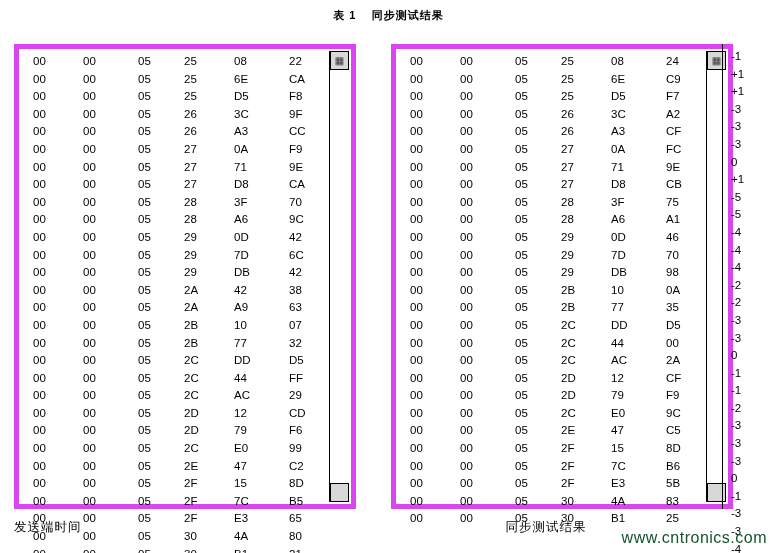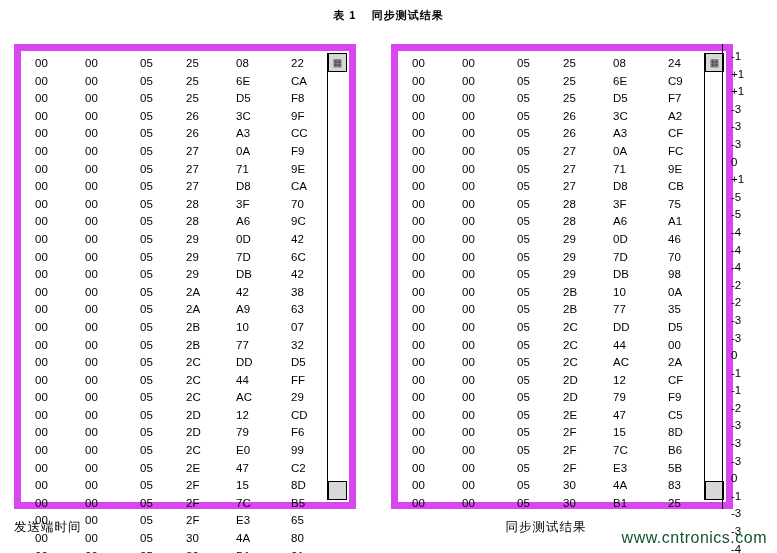--- a/index.html
+++ b/index.html
@@ -17,21 +17,21 @@
     text-align:center;
     font-family:"Liberation Sans", sans-serif;
     font-size:11px;
     font-weight:bold;
     letter-spacing:1px;
   }
   .title .tnum{letter-spacing:0;}
   .panel{
     position:absolute;
     top:44px;
-    border:7px solid #d946ef;
+    border:5px solid #d946ef;
     background:#fff;
     box-sizing:border-box;
     height:465px;
     padding-left:12px;
   }
   #panel-left{left:14px;width:342px;}
   #panel-right{left:375px;width:342px;margin-left:16px;}
 
   .rows{
     position:absolute;
@@ -195,20 +195,21 @@
       <div class="row"><span class="c c0">00</span><span class="c c1">00</span><span class="c c2">05</span><span class="c c3">29</span><span class="c c4">0D</span><span class="c c5">46</span></div>
       <div class="row"><span class="c c0">00</span><span class="c c1">00</span><span class="c c2">05</span><span class="c c3">29</span><span class="c c4">7D</span><span class="c c5">70</span></div>
       <div class="row"><span class="c c0">00</span><span class="c c1">00</span><span class="c c2">05</span><span class="c c3">29</span><span class="c c4">DB</span><span class="c c5">98</span></div>
       <div class="row"><span class="c c0">00</span><span class="c c1">00</span><span class="c c2">05</span><span class="c c3">2B</span><span class="c c4">10</span><span class="c c5">0A</span></div>
       <div class="row"><span class="c c0">00</span><span class="c c1">00</span><span class="c c2">05</span><span class="c c3">2B</span><span class="c c4">77</span><span class="c c5">35</span></div>
       <div class="row"><span class="c c0">00</span><span class="c c1">00</span><span class="c c2">05</span><span class="c c3">2C</span><span class="c c4">DD</span><span class="c c5">D5</span></div>
       <div class="row"><span class="c c0">00</span><span class="c c1">00</span><span class="c c2">05</span><span class="c c3">2C</span><span class="c c4">44</span><span class="c c5">00</span></div>
       <div class="row"><span class="c c0">00</span><span class="c c1">00</span><span class="c c2">05</span><span class="c c3">2C</span><span class="c c4">AC</span><span class="c c5">2A</span></div>
       <div class="row"><span class="c c0">00</span><span class="c c1">00</span><span class="c c2">05</span><span class="c c3">2D</span><span class="c c4">12</span><span class="c c5">CF</span></div>
       <div class="row"><span class="c c0">00</span><span class="c c1">00</span><span class="c c2">05</span><span class="c c3">2D</span><span class="c c4">79</span><span class="c c5">F9</span></div>
+      <div class="row"><span class="c c0">00</span><span class="c c1">00</span><span class="c c2">05</span><span class="c c3">2C</span><span class="c c4">E0</span><span class="c c5">9C</span></div>
       <div class="row"><span class="c c0">00</span><span class="c c1">00</span><span class="c c2">05</span><span class="c c3">2E</span><span class="c c4">47</span><span class="c c5">C5</span></div>
       <div class="row"><span class="c c0">00</span><span class="c c1">00</span><span class="c c2">05</span><span class="c c3">2F</span><span class="c c4">15</span><span class="c c5">8D</span></div>
       <div class="row"><span class="c c0">00</span><span class="c c1">00</span><span class="c c2">05</span><span class="c c3">2F</span><span class="c c4">7C</span><span class="c c5">B6</span></div>
       <div class="row"><span class="c c0">00</span><span class="c c1">00</span><span class="c c2">05</span><span class="c c3">2F</span><span class="c c4">E3</span><span class="c c5">5B</span></div>
       <div class="row"><span class="c c0">00</span><span class="c c1">00</span><span class="c c2">05</span><span class="c c3">30</span><span class="c c4">4A</span><span class="c c5">83</span></div>
       <div class="row"><span class="c c0">00</span><span class="c c1">00</span><span class="c c2">05</span><span class="c c3">30</span><span class="c c4">B1</span><span class="c c5">25</span></div>
     </div>
   <div class="scrollbar">
     <div class="sb-thumb">
       <span class="glyph">▦</span>

